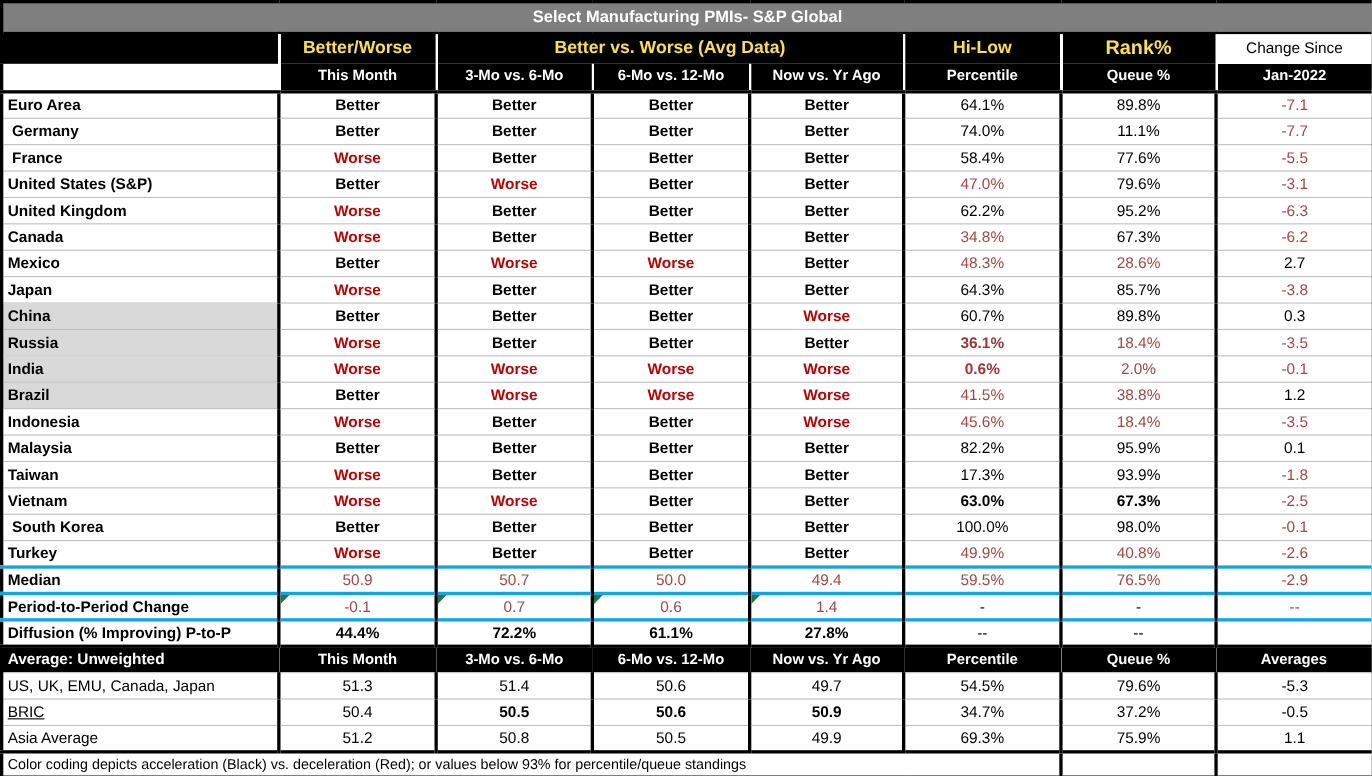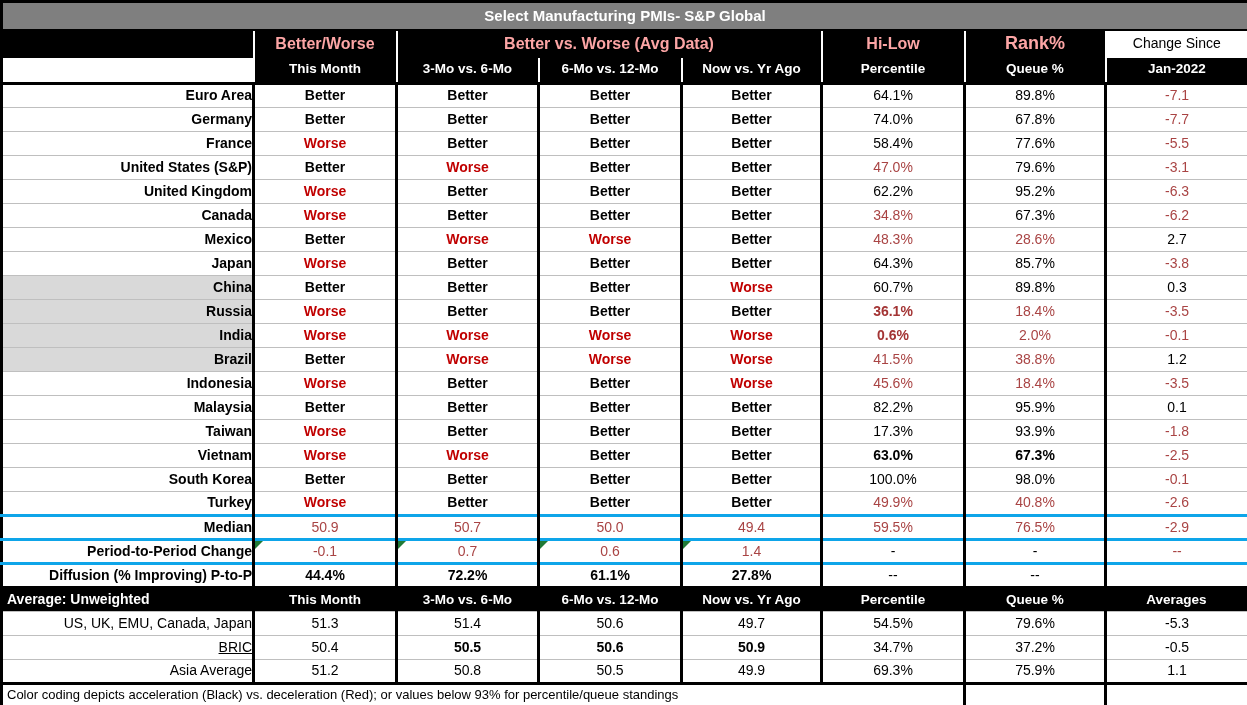--- a/index.html
+++ b/index.html
@@ -2,29 +2,29 @@
 <html><head>
 <meta charset="utf-8">
 <style>
   html,body{margin:0;padding:0;background:#fff;}
   body{font-family:"Liberation Sans","DejaVu Sans",sans-serif;}
   table{border-collapse:collapse;table-layout:fixed;width:1247px;border:3px solid #000;}
   td{box-sizing:border-box;padding:0;vertical-align:middle;font-size:14px;color:#000;overflow:hidden;line-height:1.1;}
   
   tr.title-row td{background:#7F7F7F;color:#fff;font-weight:bold;text-align:center;font-size:15px;height:28px;border-bottom:2px solid #000;}
   
-  tr.grp td{background:#000;color:#fca5a5;font-weight:bold;text-align:center;height:28px;font-size:16px;border-left:2px solid #fff;}
+  tr.grp td{background:#000;color:#fde047;font-weight:bold;text-align:center;height:28px;font-size:16px;border-left:2px solid #fff;}
   tr.grp td:first-child{border-left:none;}
   tr.grp td.rank{font-size:18px;}
   tr.grp td.cs{background:#fff;color:#000;font-weight:normal;font-size:14px;}
   
   tr.subhdr td{background:#000;color:#fff;font-weight:bold;text-align:center;height:26px;font-size:13.5px;border-left:2px solid #fff;border-bottom:3px solid #000;}
   tr.subhdr td.blank{background:#fff;border-left:none;}
   
-  .name{text-align:right;padding-left:4px;font-weight:bold;white-space:pre;}
+  .name{text-align:left;padding-left:4px;font-weight:bold;white-space:pre;}
   .val{text-align:center;border-left:3px solid #000;}
   .shaded{background:#D9D9D9;}
   tr.c-row td{height:24px;border-top:1px solid #BFBFBF;}
   tr.sum-row td{height:24px;border-top:3px solid #0ea5e9;margin-left:10px;}
   tr.avg-row td{height:24px;border-top:1px solid #BFBFBF;}
   
   tr.avghdr td{background:#000;color:#fff;font-weight:bold;text-align:center;height:24px;font-size:13.5px;border-top:3px solid #000;}
   tr.avghdr td:first-child{text-align:left;padding-left:4px;font-size:14px;}
   
   tr.foot td{height:23px;border-top:3px solid #000;}
@@ -88,21 +88,21 @@
         <td class="val">89.8%</td>
         <td class="val r">-7.1</td>
       </tr>
       <tr class="c-row">
         <td class="name"> Germany</td>
         <td class="val better">Better</td>
         <td class="val better">Better</td>
         <td class="val better">Better</td>
         <td class="val better">Better</td>
         <td class="val">74.0%</td>
-        <td class="val">67.8%</td>
+        <td class="val">11.1%</td>
         <td class="val r">-7.7</td>
       </tr>
       <tr class="c-row">
         <td class="name"> France</td>
         <td class="val worse">Worse</td>
         <td class="val better">Better</td>
         <td class="val better">Better</td>
         <td class="val better">Better</td>
         <td class="val">58.4%</td>
         <td class="val">77.6%</td>

